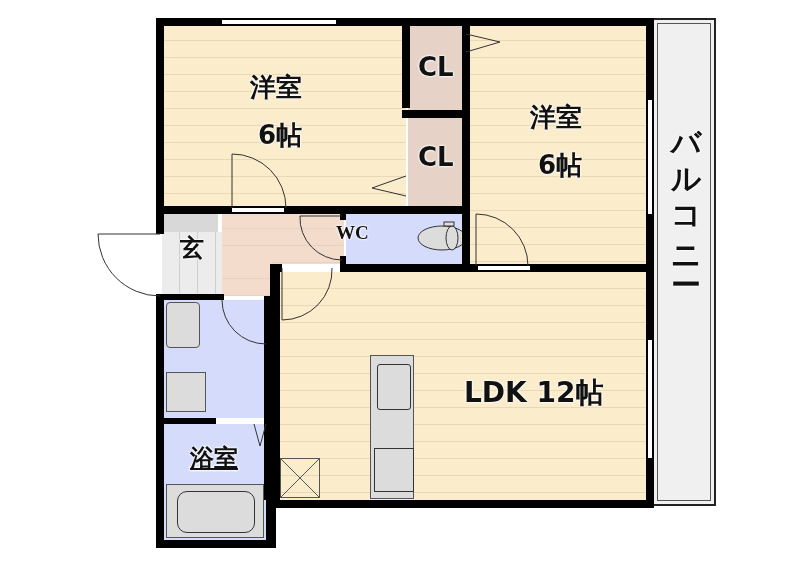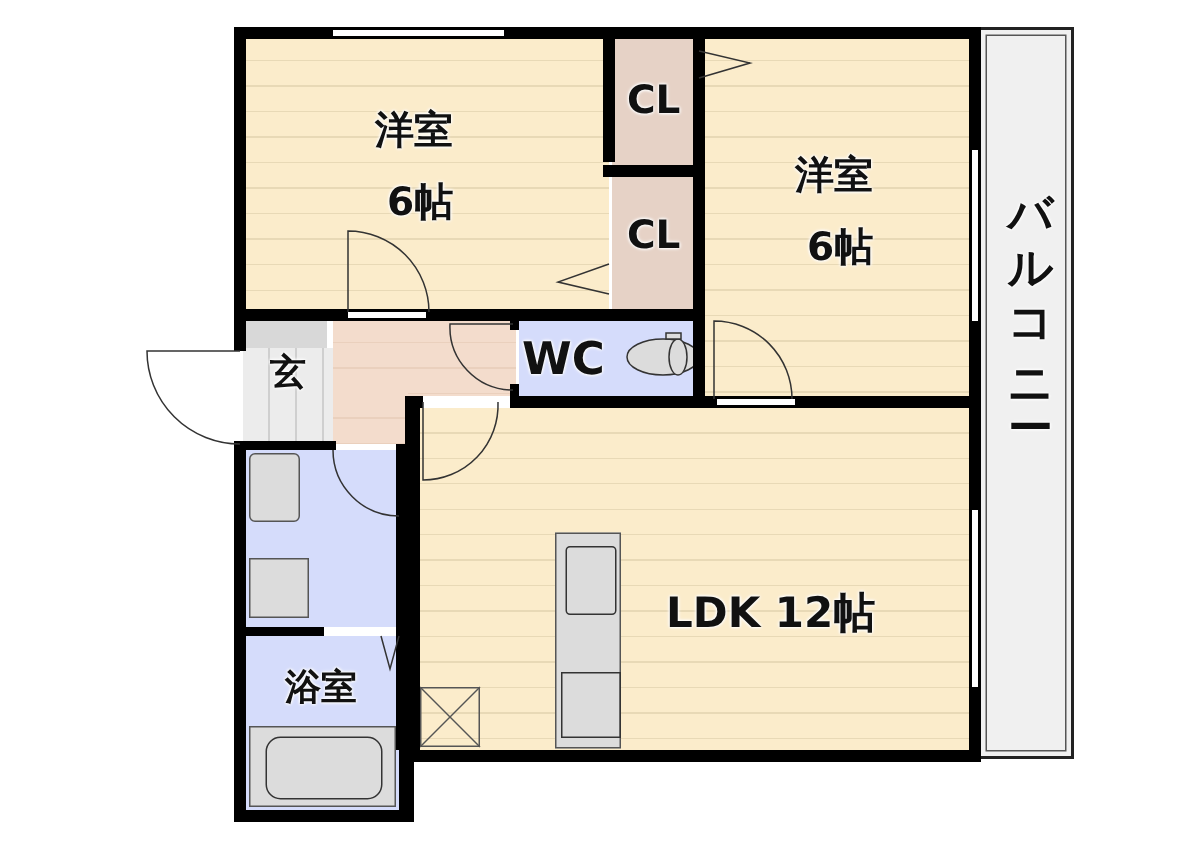--- a/index.html
+++ b/index.html
@@ -45,43 +45,43 @@
   <div class="label" style="left:418px; top:142px; font-size:26px;">CL</div>
 
   <div class="room floor-wood" style="left:470px; top:24px; width:176px; height:242px;"></div>
   <div class="label" style="left:530px; top:102px; font-size:26px;">洋室</div>
   <div class="label" style="left:538px; top:150px; font-size:26px;">6帖</div>
 
   <div class="room floor-hall" style="left:222px; top:212px; width:122px; height:52px;"></div>
   <div class="room floor-hall" style="left:222px; top:262px; width:50px; height:34px;"></div>
 
   <div class="room floor-blue" style="left:346px; top:212px; width:118px; height:52px;"></div>
-  <div class="label" style="left:348px; top:222px; font-size:30px;">WC</div>
+  <div class="label" style="left:336px; top:222px; font-size:19px;font-family:Liberation Serif, serif;">WC</div>
   <svg style="left:412px; top:218px;" width="50" height="40">
     <ellipse cx="30" cy="20" rx="24" ry="12" fill="#dcdcdc" stroke="#333" stroke-width="1"></ellipse>
     <ellipse cx="40" cy="20" rx="6" ry="12" fill="#dcdcdc" stroke="#333" stroke-width="1"></ellipse>
     <rect x="32" y="4" width="10" height="4" fill="#ddd" stroke="#333" stroke-width="1"></rect>
   </svg>
 
   <div class="room" style="left:162px; top:214px; width:56px; height:18px; background:#d8d8d8;"></div>
   <div class="room floor-genkan" style="left:162px; top:232px; width:60px; height:62px;"></div>
   <div class="label" style="left:180px; top:234px; font-size:24px;">玄</div>
 
   <div class="room floor-blue" style="left:164px; top:300px; width:102px; height:118px;"></div>
   <div class="fixture" style="left:166px; top:302px; width:34px; height:46px; border-radius:4px;"></div>
   <div class="fixture" style="left:166px; top:372px; width:40px; height:40px;"></div>
 
   <div class="room floor-blue" style="left:164px; top:424px; width:102px; height:116px;"></div>
-  <div class="label" style="left:190px; top:444px; font-size:24px;">浴室</div>
+  <div class="label" style="left:190px; top:444px; font-size:24px;text-decoration:underline;">浴室</div>
   <div class="fixture" style="left:166px; top:484px; width:98px; height:54px;">
     <div style="position:absolute; left:10px; top:6px; width:76px; height:40px; border:1px solid #333; border-radius:10px;"></div>
   </div>
 
   <div class="room floor-wood" style="left:278px; top:272px; width:368px; height:228px;"></div>
-  <div class="label" style="left:444px; top:376px; font-size:28px;margin-top:16px;">LDK 12帖</div>
+  <div class="label" style="left:464px; top:376px; font-size:28px;">LDK 12帖</div>
   <div class="fixture" style="left:370px; top:355px; width:44px; height:144px;">
     <div style="position:absolute; left:6px; top:8px; width:32px; height:44px; border:1px solid #333; border-radius:3px;"></div>
     <div style="position:absolute; left:3px; top:92px; width:38px; height:42px; border:1px solid #333;"></div>
   </div>
   <svg style="left:280px; top:458px;" width="40" height="40">
     <rect x="0.5" y="0.5" width="39" height="39" fill="none" stroke="#555"></rect>
     <line x1="0" y1="0" x2="40" y2="40" stroke="#555"></line>
     <line x1="40" y1="0" x2="0" y2="40" stroke="#555"></line>
   </svg>
 

